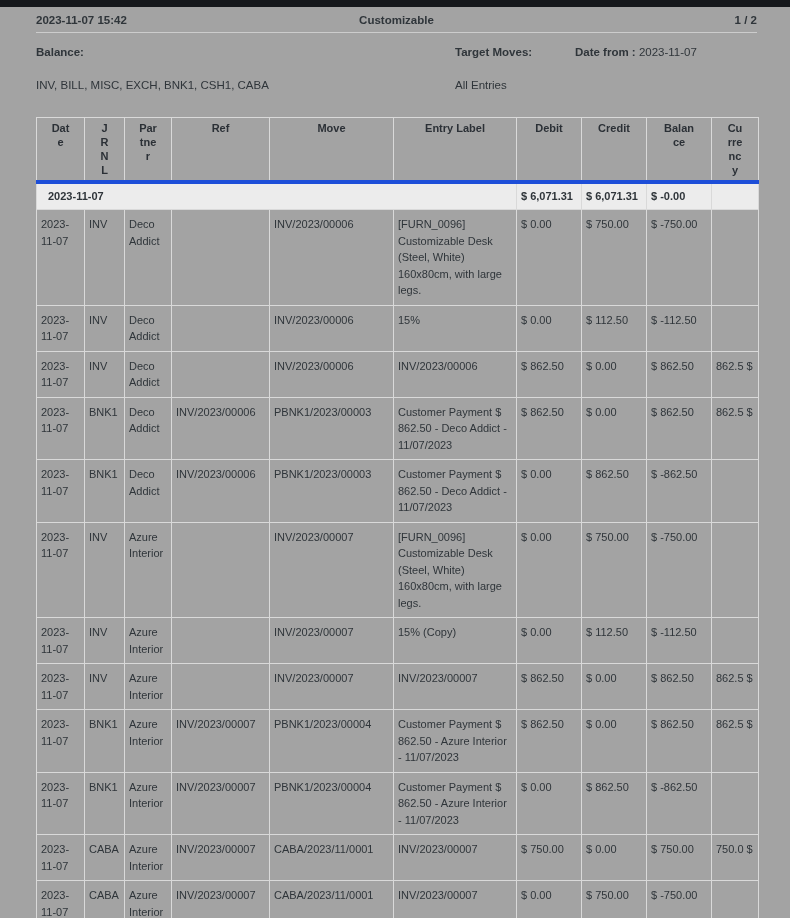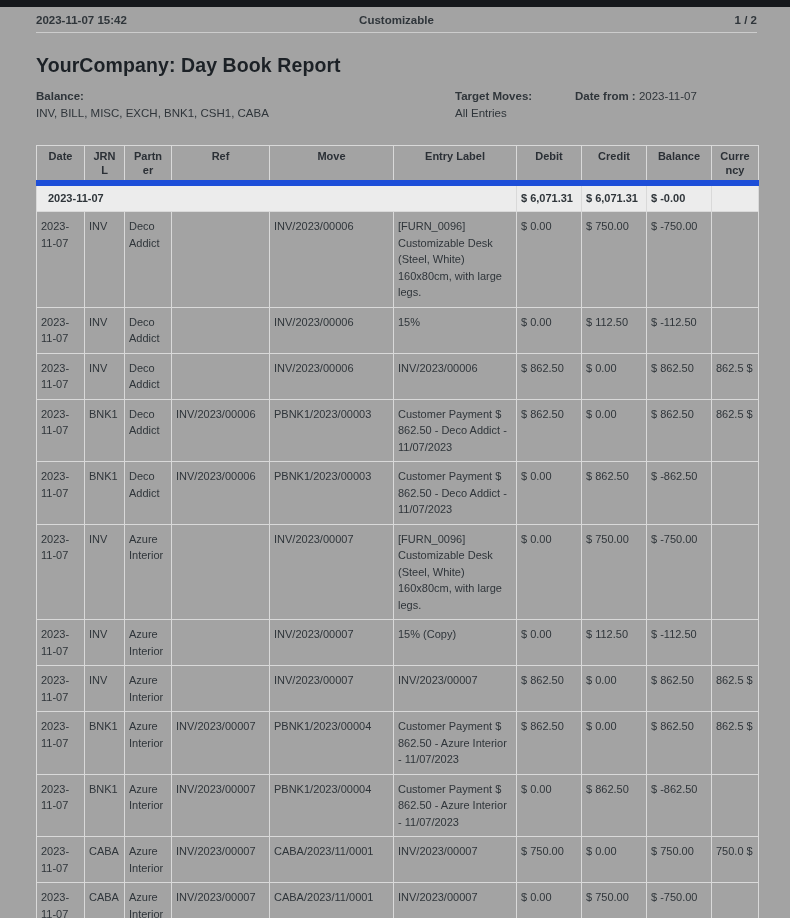--- a/index.html
+++ b/index.html
@@ -39,43 +39,43 @@
   .filters {
     display: flex;
     margin: 11px 33px 0 36px;
     font-size: 11.5px;
     line-height: 17px;
   }
   .filters .f-label { font-weight: 700; }
   .filter-journals { flex: 1 1 auto; }
   .filter-target { width: 120px; flex: 0 0 auto; }
   .filter-dates { width: 182px; flex: 0 0 auto; }
-  .filter-journals .f-value, .filter-target .f-value { margin-top: 0px; }
+  .filter-journals .f-value, .filter-target .f-value { margin-top: 16px; }
   table.report {
     margin: 23px 33px 0 36px;
     width: 722px;
     table-layout: fixed;
     border-collapse: collapse;
     font-size: 11px;
   }
   table.report th, table.report td {
     border: 1px solid #d9d9d9;
     vertical-align: top;
     text-align: left;
     padding: 6px 4px;
     line-height: 16.5px;
     overflow: hidden;
     word-wrap: break-word;
   }
   table.report thead th {
     font-weight: 700;
     text-align: center;
-    padding: 3px 7px;
+    padding: 3px 14px;
     line-height: 14px;
-    border-bottom: 6px solid #1d4ed8;
+    border-bottom: 4px solid #1d4ed8;
     color: #2b3036;
   }
   tr.group-row td {
     background: #ececec;
     font-weight: 700;
     padding: 5px 4px;
     line-height: 15px;
   }
   tr.group-row td.g-date { padding-left: 11px; }
 </style>
@@ -87,21 +87,20 @@
   <div class="top-bar"></div>
 
   <header class="meta">
     <span>2023-11-07 15:42</span>
     <span>Customizable</span>
     <span>1 / 2</span>
   </header>
 
   <div class="meta-divider"></div>
 
-  <h1 class="title">YourCompany: Day Book Report</h1>
 
   <div class="filters">
     <div class="filter-journals">
       <div class="f-label">Balance:</div>
       <div class="f-value">INV, BILL, MISC, EXCH, BNK1, CSH1, CABA</div>
     </div>
     <div class="filter-target">
       <div class="f-label">Target Moves:</div>
       <div class="f-value">All Entries</div>
     </div>

